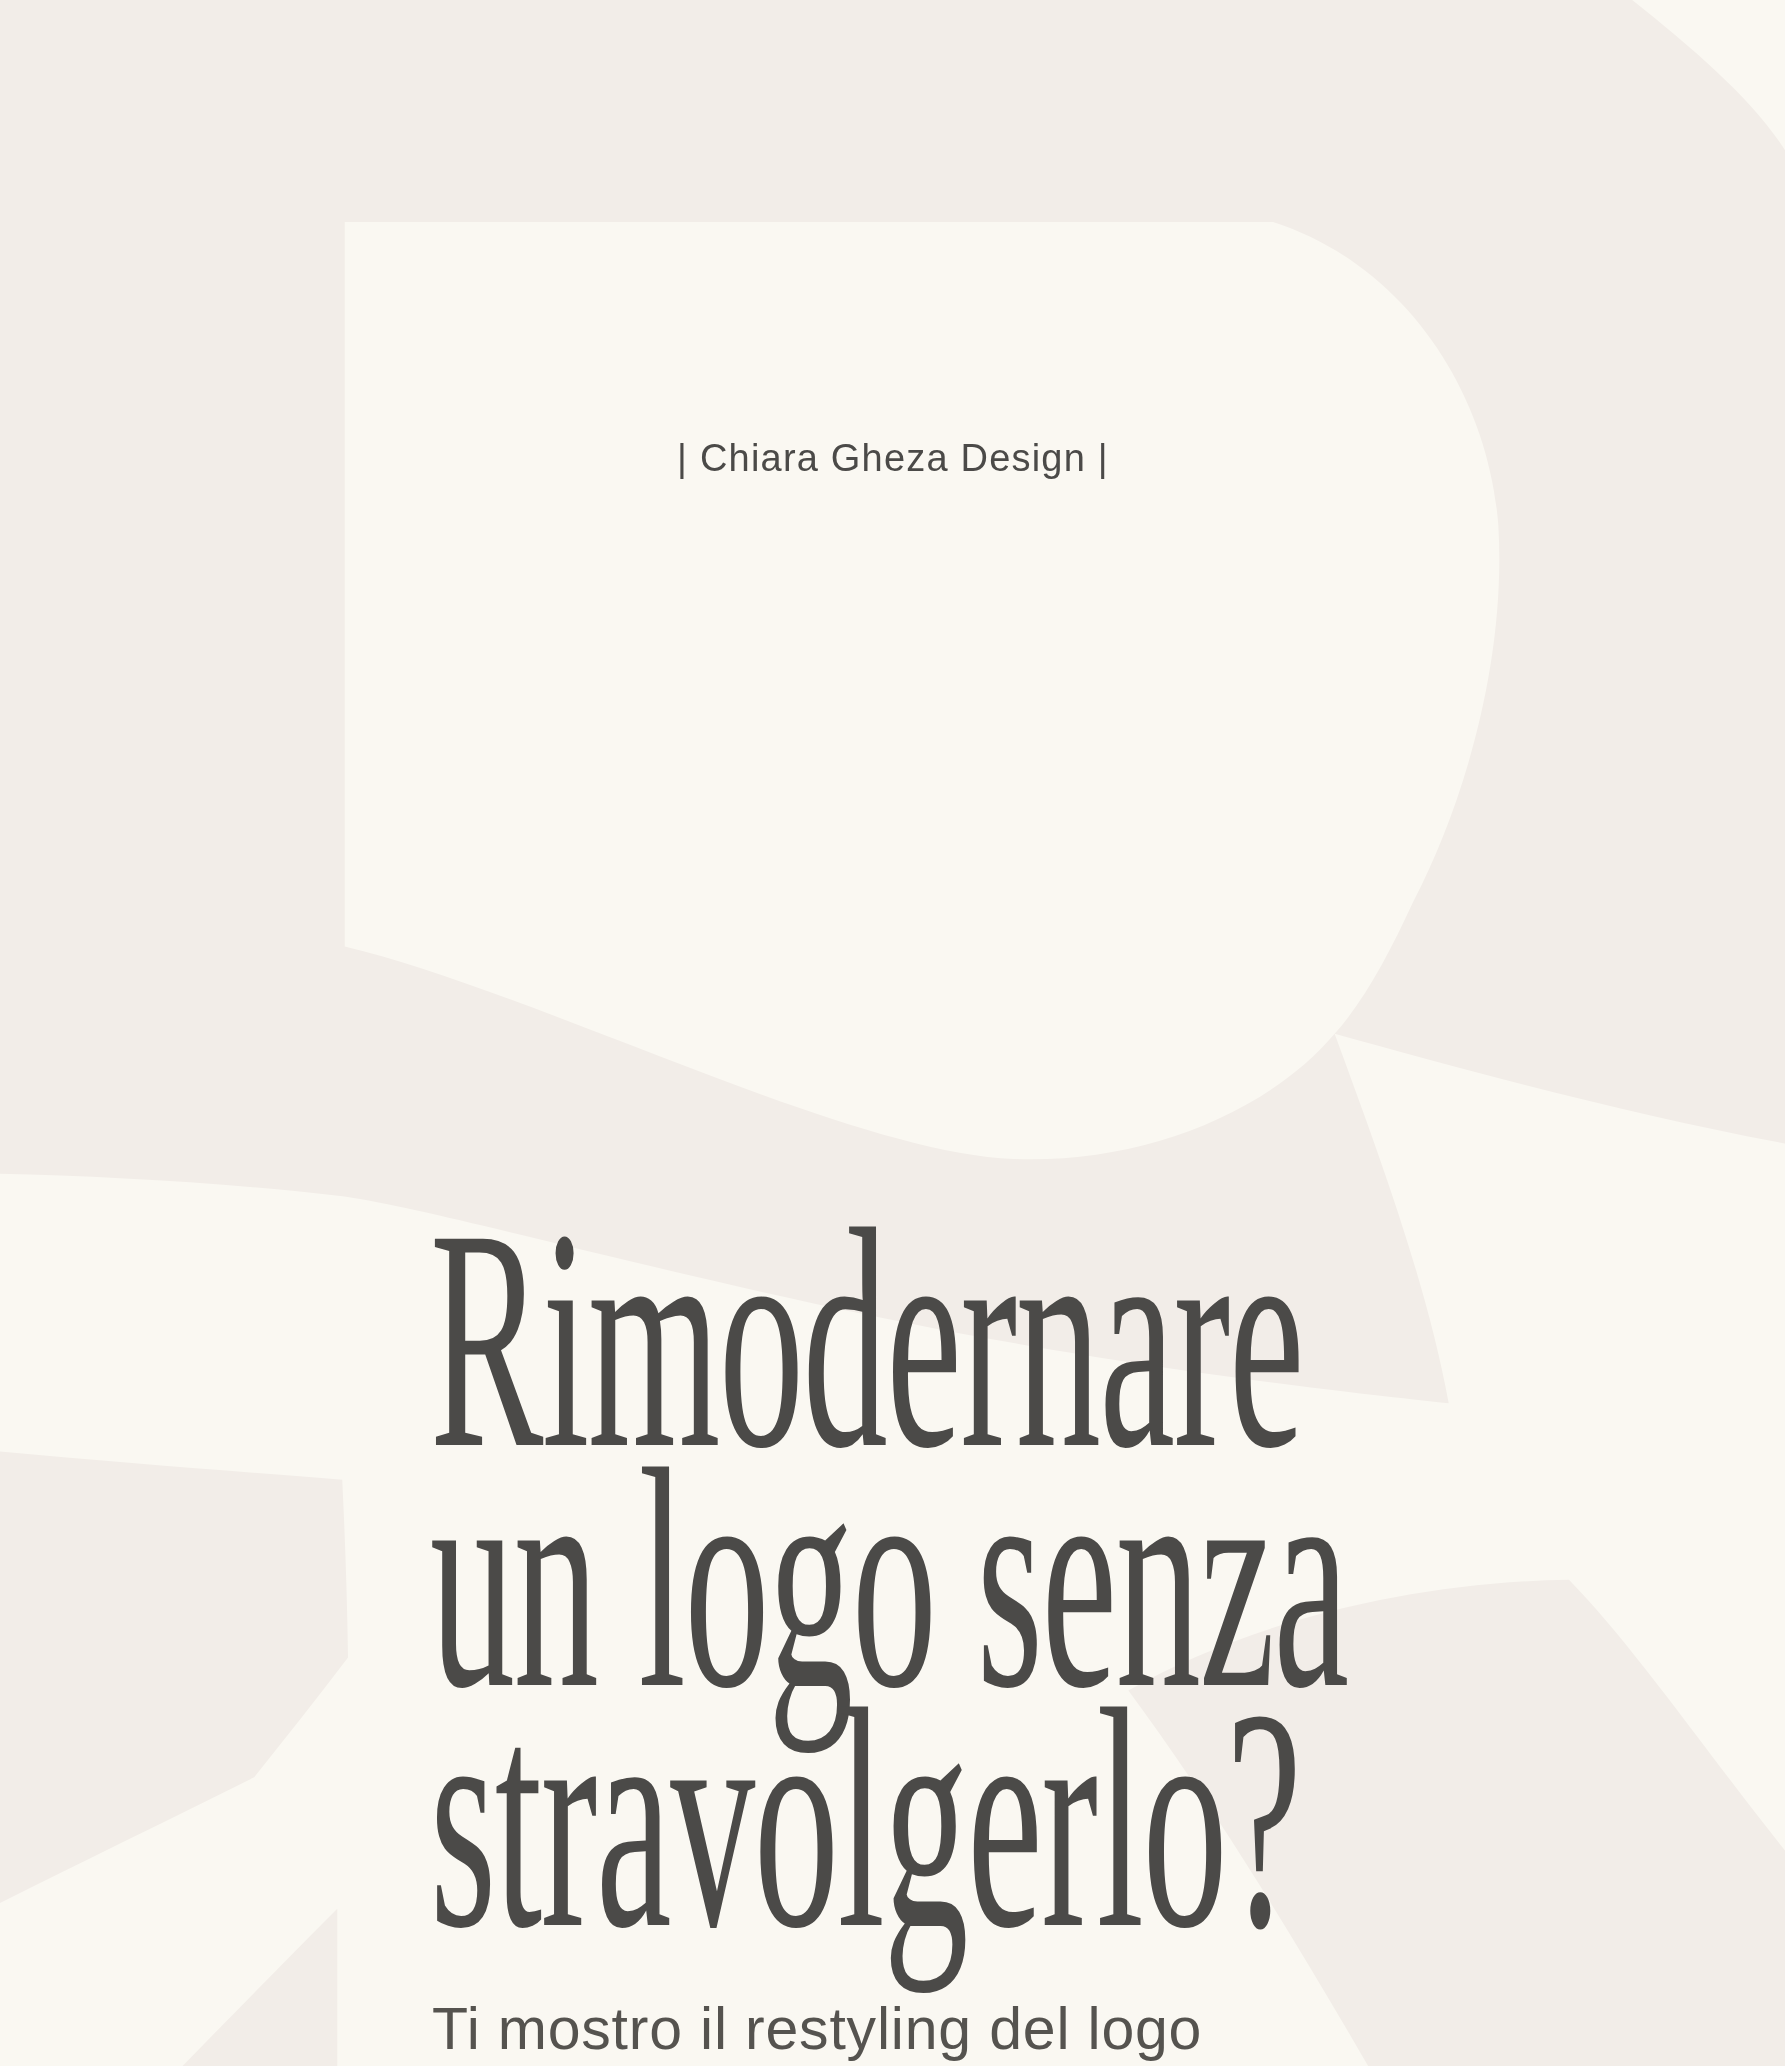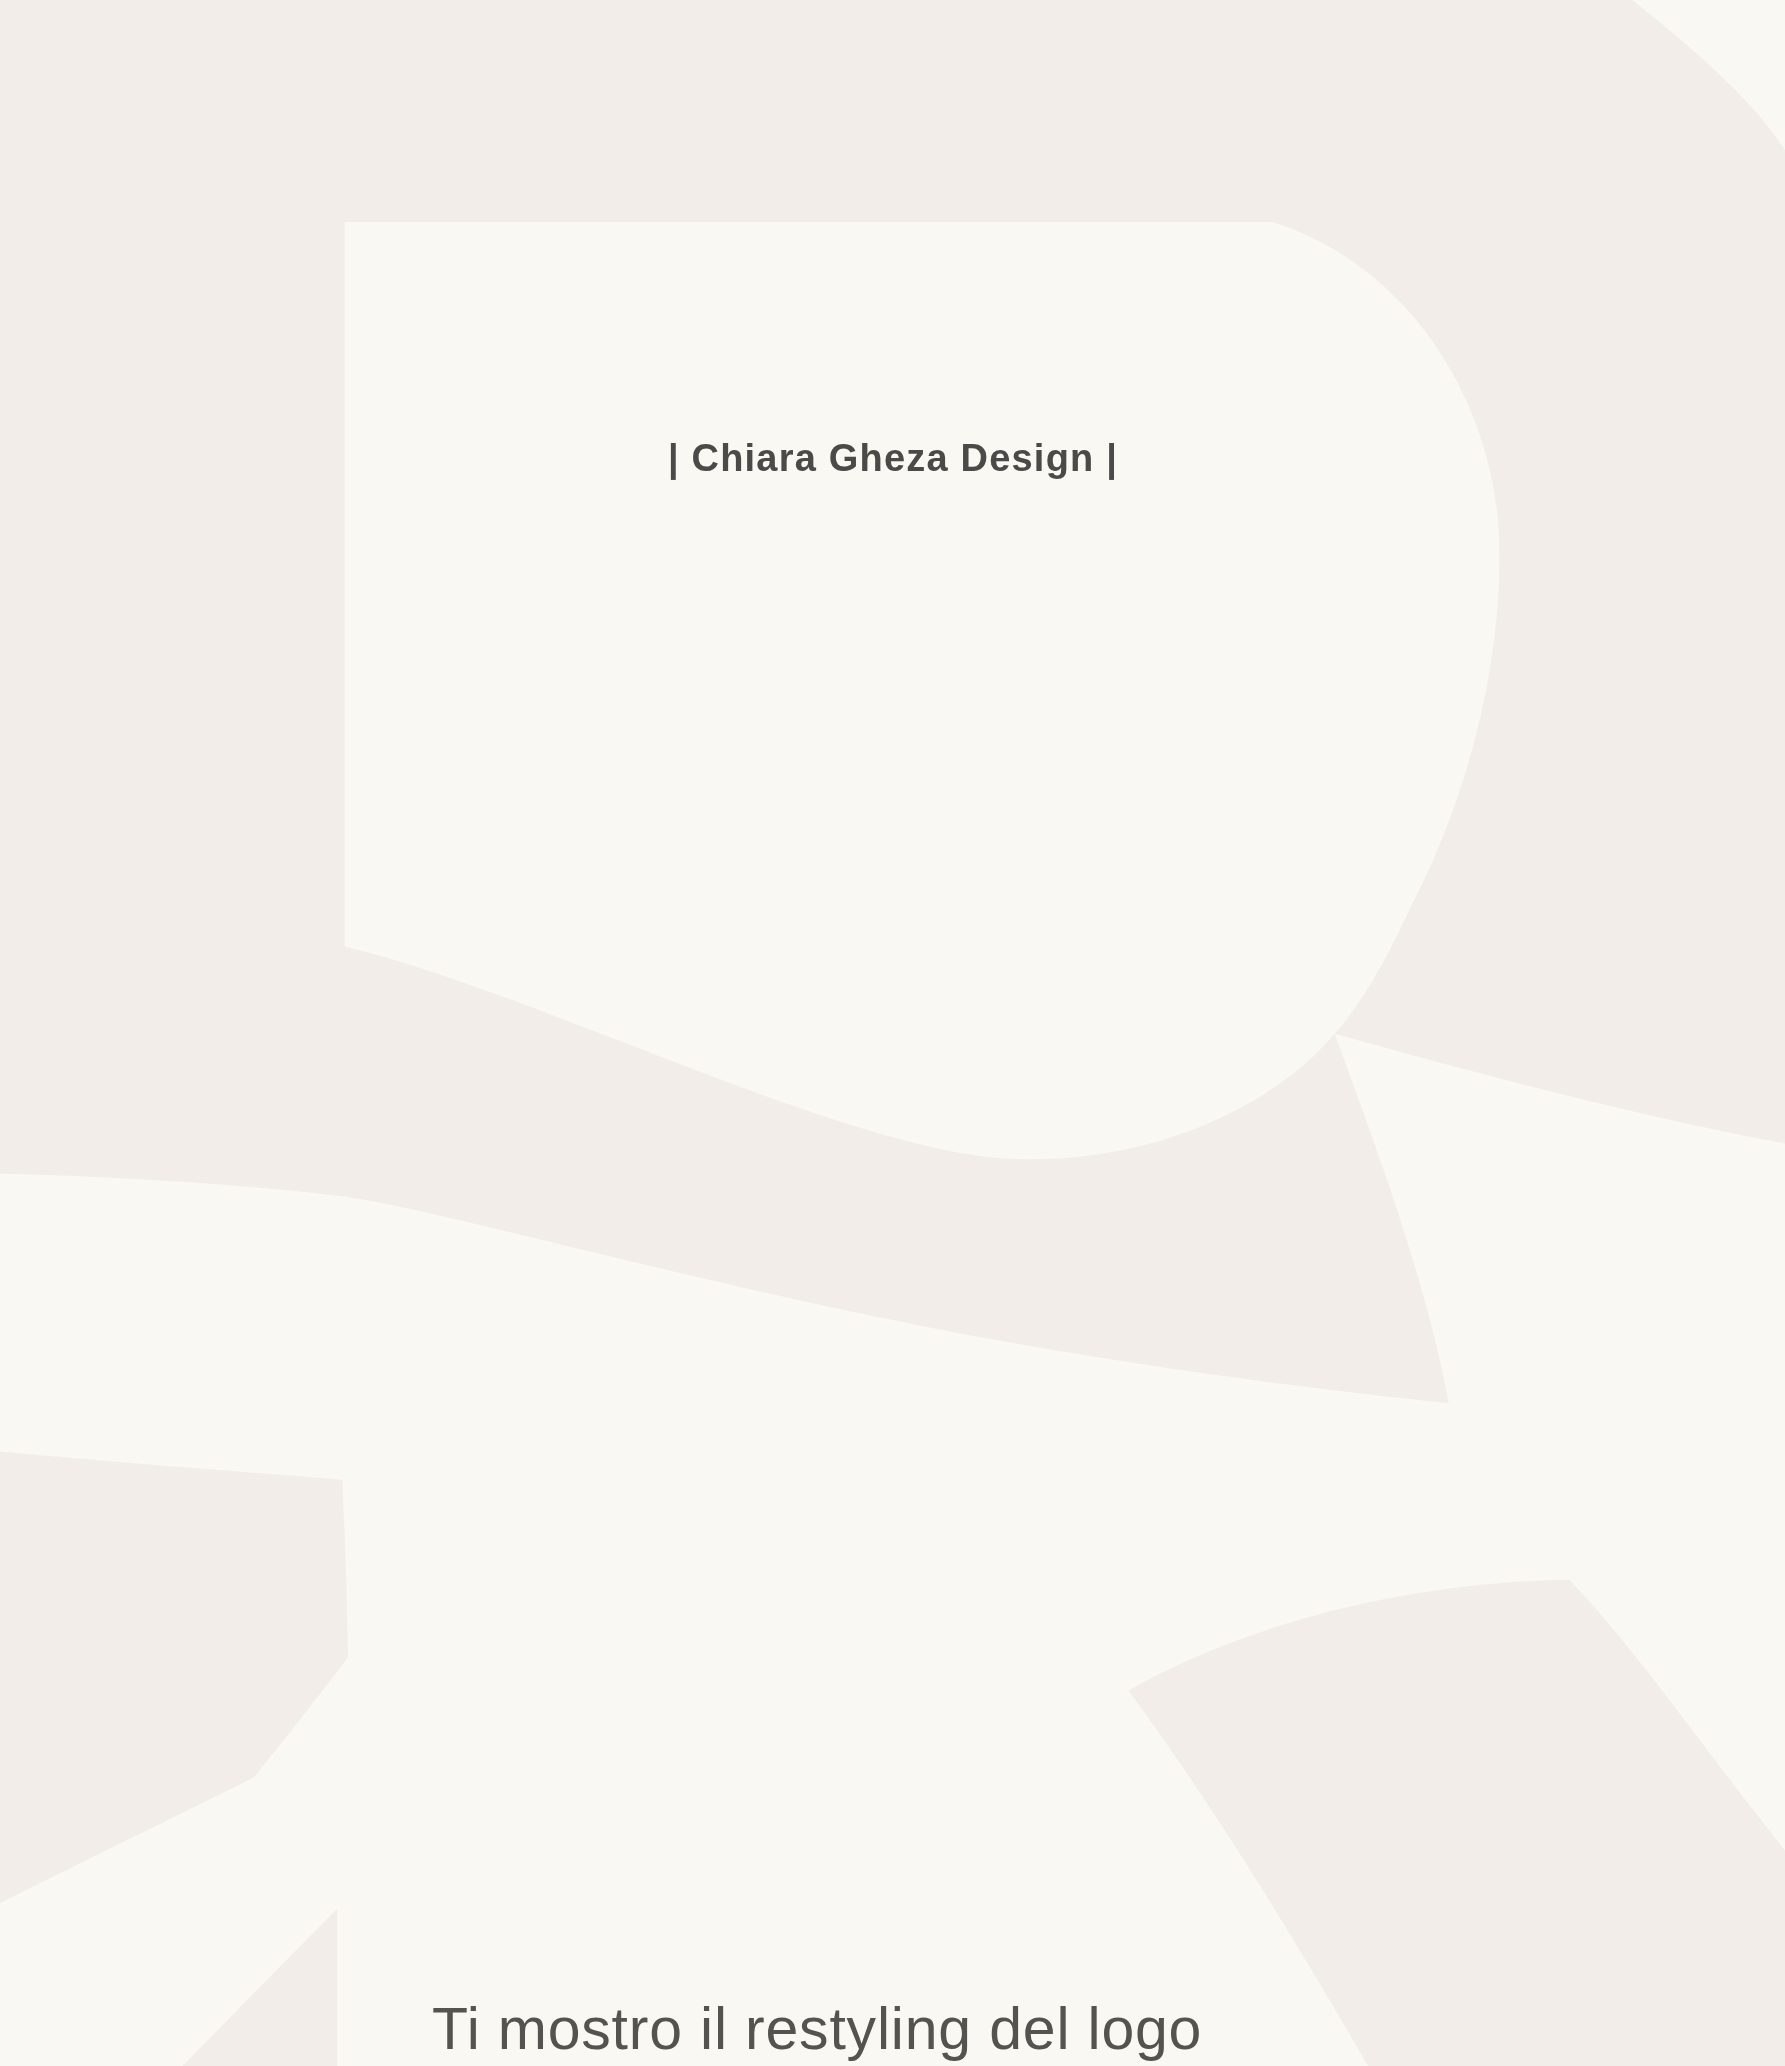--- a/index.html
+++ b/index.html
@@ -30,21 +30,21 @@
   }
   .brand-header {
     position: absolute;
     top: 436px;
     left: 0;
     width: 1786px;
     text-align: center;
     font-size: 38px;
     line-height: 45px;
     letter-spacing: 1.2px;
-    font-weight: 700;
+    font-weight: 400;
     color: var(--heading_text, #4B4A48);
   }
   .headline {
     position: absolute;
     top: 1219px;
     left: 430px;
     width: 1356px;
     font-family: "Liberation Serif", serif;
     font-weight: 400;
     font-size: 315px;
@@ -114,20 +114,25 @@
     <path d="M0,5448
              C300,5145 560,4875 816,4618
              L816,5741 L0,5741
              Z" fill="#F2EDE8"></path>
   </svg>
 
   <div class="content">
 
     <div class="brand-header">| Chiara Gheza Design |</div>
 
+    <h1 class="headline" style="margin:0; font-weight:400;">
+      <span class="hline">Rimodernare</span>
+      <span class="hline">un logo senza</span>
+      <span class="hline">stravolgerlo?</span>
+    </h1>
 
     <div class="subtitle">
       <div>Ti mostro il restyling del logo</div>
 
     </div>
 
   </div>
 </div>
 
 

